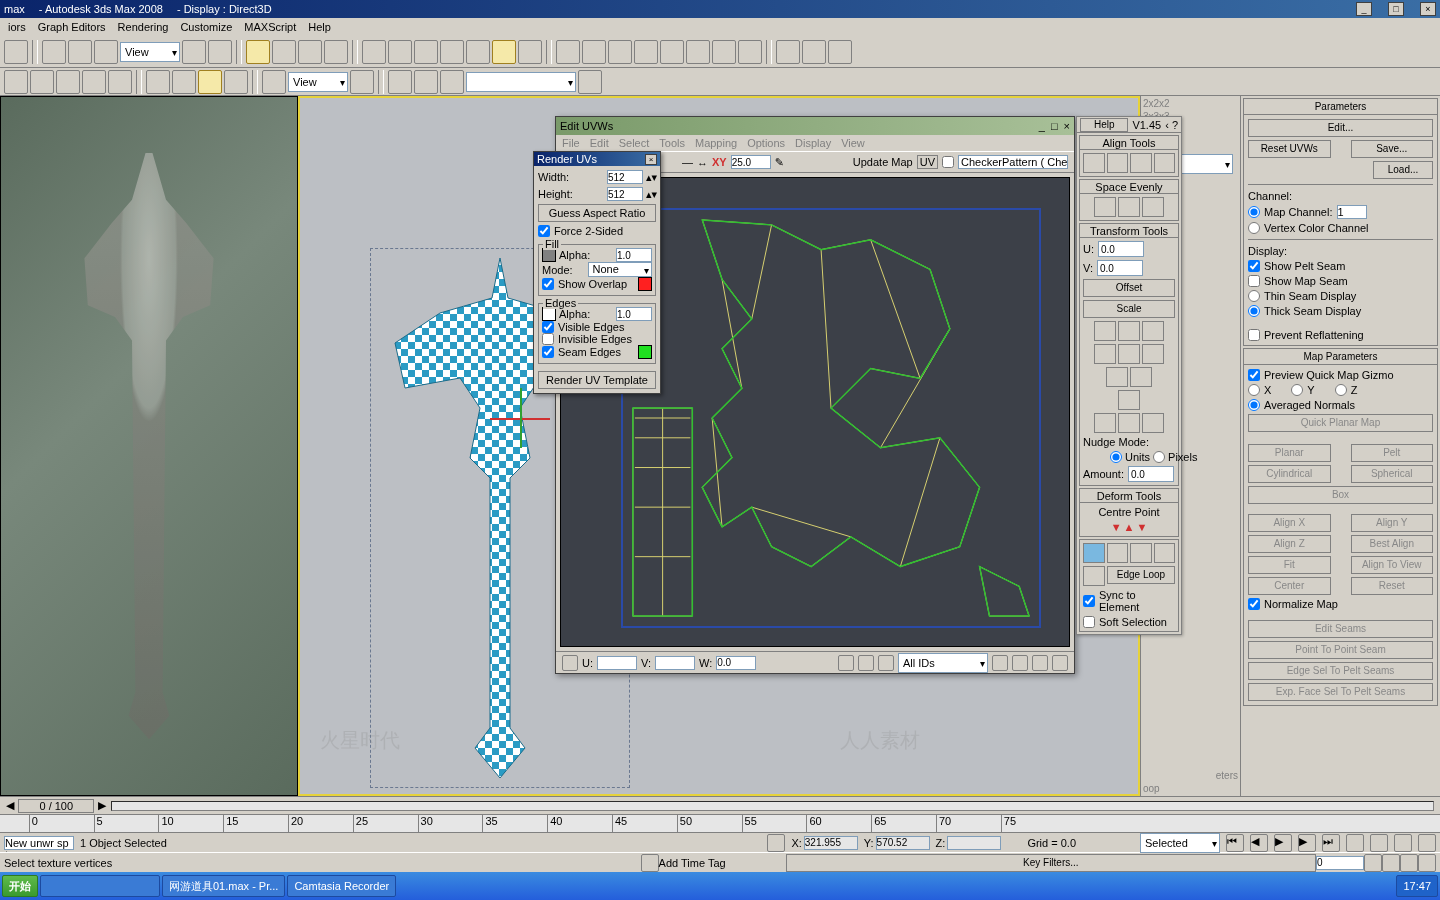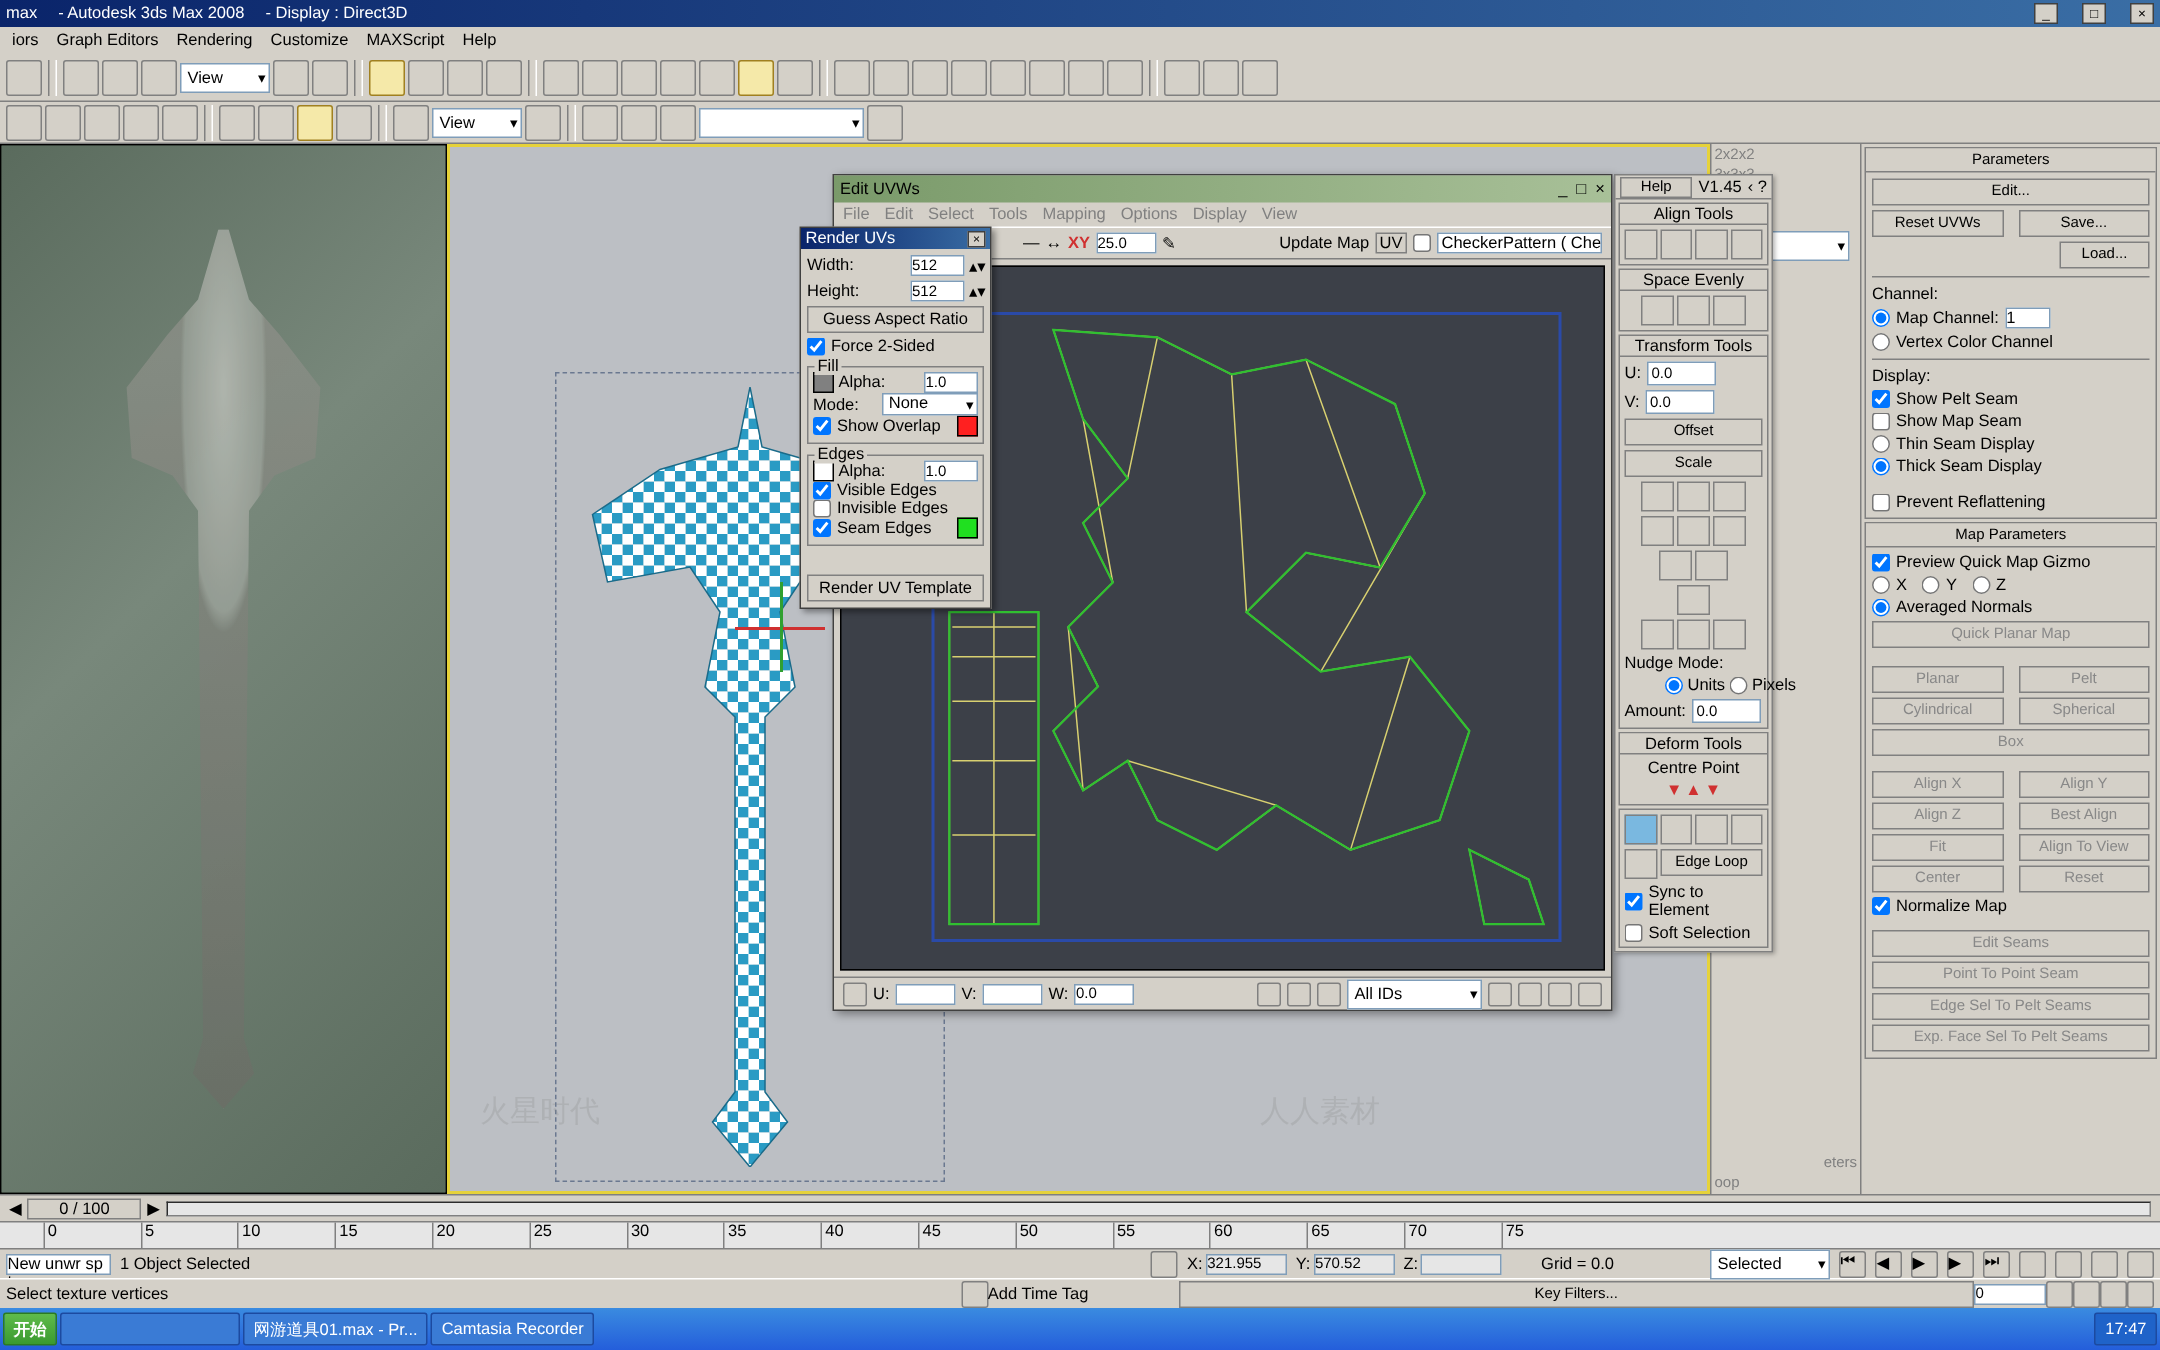--- a/index.html
+++ b/index.html
@@ -32,21 +32,21 @@
 .checker-axe { position:absolute; left:80px; top:160px; width:240px; height:520px; }
 .checker-axe svg { width:100%; height:100%; }
 
 
 .rightstack { width:300px; background:#d4d0c8; border-left:1px solid #808080; display:flex; flex-direction:row; }
 .rightcolA { width:100px; border-right:1px solid #808080; padding:2px; display:flex; flex-direction:column; gap:2px; }
 .rightcolB { flex:1; padding:2px; display:flex; flex-direction:column; gap:2px; overflow:hidden; }
 .panel { border:1px solid #808080; background:#d4d0c8; }
 .panel-hd { height:16px; background:#d4d0c8; border-bottom:1px solid #808080; text-align:center; line-height:16px; font-size:10px; }
 .panel-body { padding:4px; font-size:10px; display:flex; flex-direction:column; gap:3px; }
-.btnrow { display:flex; gap:10px; }
+.btnrow { display:flex; gap:20px; }
 .pbtn { flex:1; height:18px; border:1px solid #808080; background:#d4d0c8; text-align:center; line-height:16px; font-size:10px; color:#888; }
 .pbtn.en { color:#000; }
 .spin { display:flex; align-items:center; gap:4px; }
 .spin input { width:46px; height:16px; border:1px solid #7f9db9; font-size:10px; padding:0 2px; }
 
 
 .uvw-win { position:absolute; left:555px; top:116px; width:520px; height:558px; background:#d4d0c8; border:1px solid #404040; box-shadow:2px 2px 6px rgba(0,0,0,.4); display:flex; flex-direction:column; z-index:40; }
 .uvw-title { height:18px; background:linear-gradient(to right,#7a9a6a,#a8c098); display:flex; align-items:center; padding:0 4px; color:#000; gap:6px; }
 .uvw-title .spacer{flex:1;}
 .uvw-menu { height:16px; display:flex; gap:10px; padding:0 6px; color:#808080; font-size:10px; align-items:center; }
@@ -546,21 +546,21 @@
             <input type="checkbox" style="">
             <span>Invisible Edges</span>
           </label>
         <label class="cb">
             <input type="checkbox" checked="" style="">
             <span>Seam Edges</span>
             <span class="swatch" style="background:#20e020;margin-left:auto;"></span>
           </label>
       </div>
 
-      <div class="ruv-btn" style="margin-top:16px;">Render UV Template</div>
+      <div class="ruv-btn" style="margin-top:4px;">Render UV Template</div>
     </div>
   </div>
 
   <div class="uvwtools">
     <div class="hdr">
       <span class="pbtn en" style="width:30px;height:14px;line-height:12px;">Help</span>
       <span>V1.45</span>
       <span style="margin-left:auto;">‹ ?</span>
     </div>
     <div class="sec">

